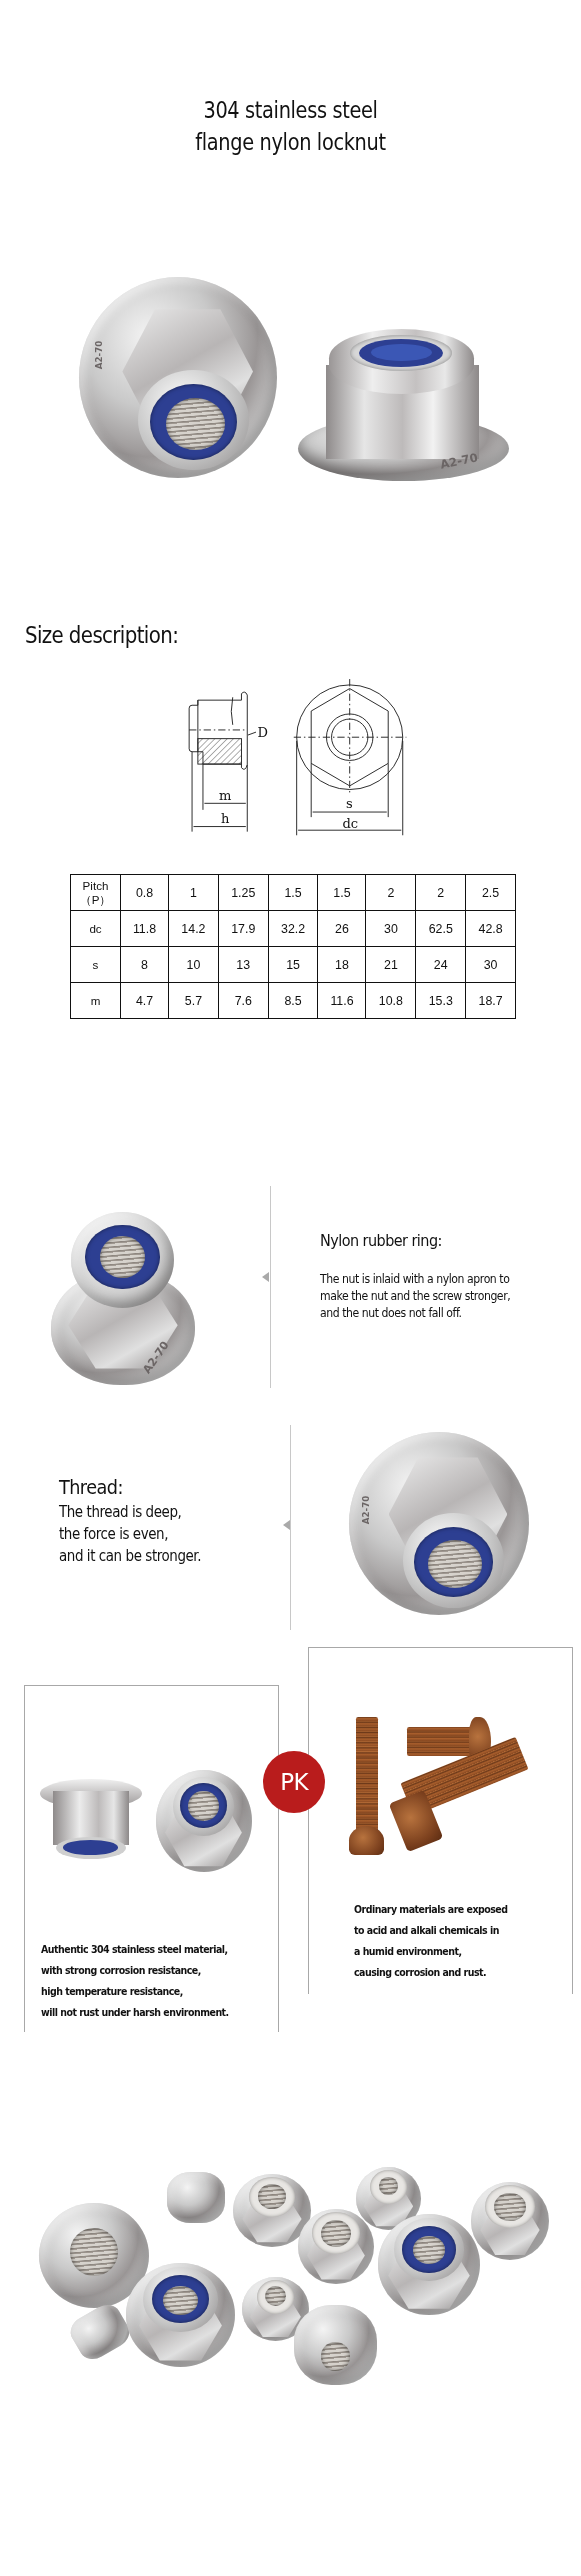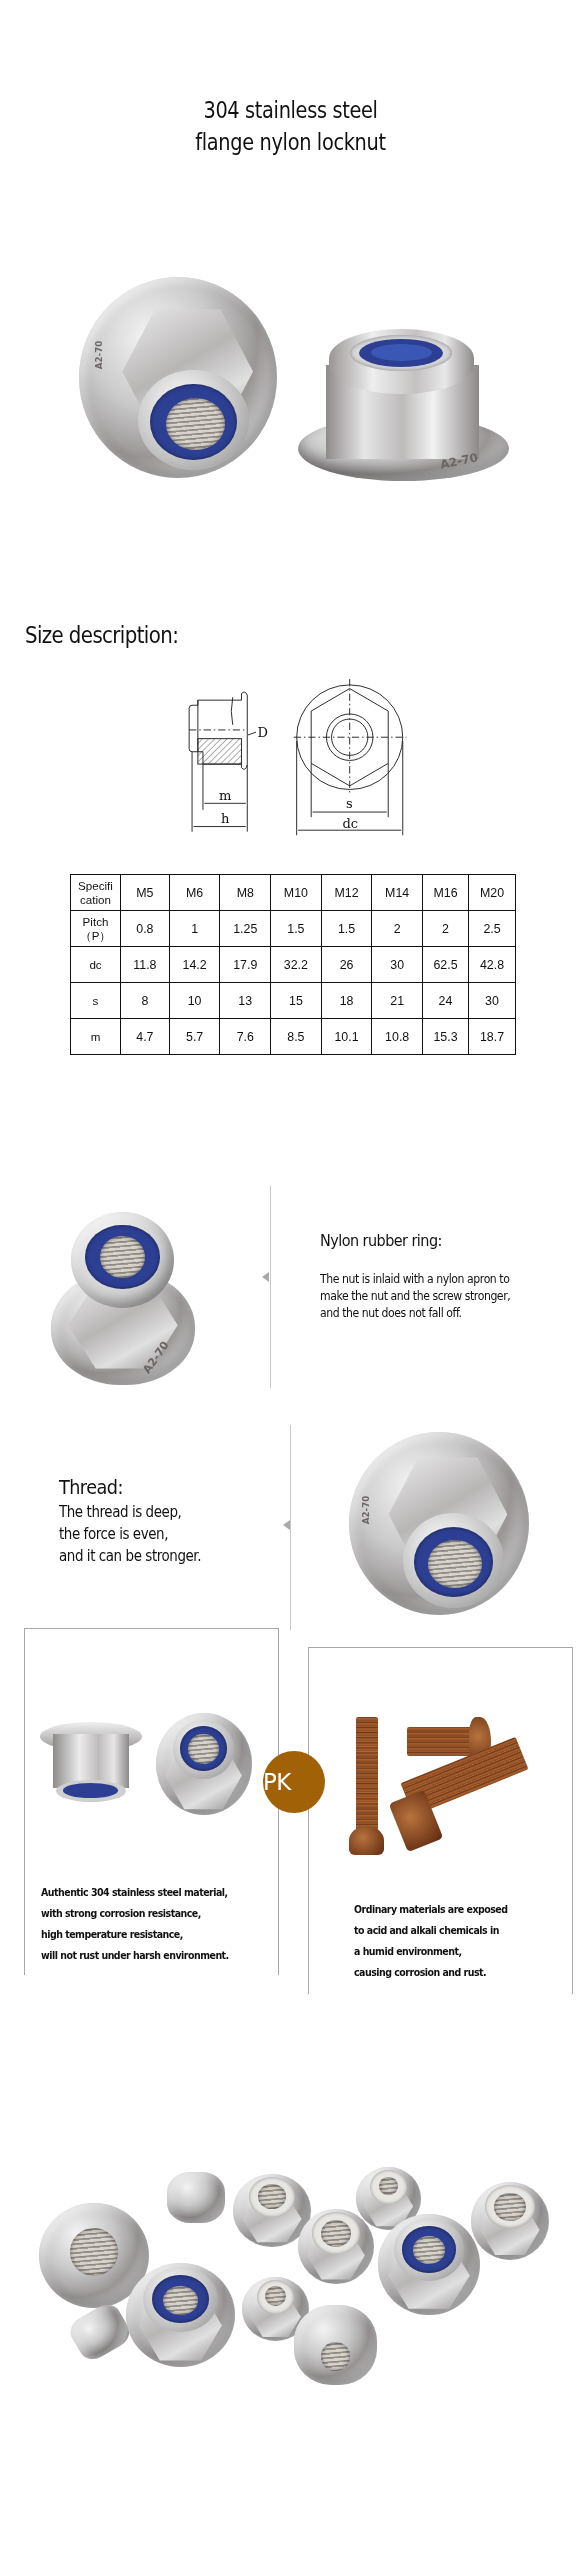--- a/index.html
+++ b/index.html
@@ -37,21 +37,21 @@
   .divider { width: 0.7px; background: #c8c8c8; }
   .arrow-left { width: 0; height: 0; border-top: 5.1px solid transparent; border-bottom: 5.1px solid transparent; border-right: 7.3px solid #a9a9a9; }
   .feat-heading { font-family: "DejaVu Sans", sans-serif; font-size: 16px; color: #111; letter-spacing: -0.6px; transform: scaleX(0.9); transform-origin: left center; white-space: nowrap; }
   .feat-body { font-family: "DejaVu Sans", sans-serif; font-size: 12.4px; line-height: 17px; color: #111; letter-spacing: -0.5px; transform: scaleX(0.88); transform-origin: left top; white-space: nowrap; }
   .thread-heading { font-size: 19.6px; }
   .thread-body { font-size: 15.3px; line-height: 22px; }
 
   
   .cmp-box { border: 1.5px solid #a8a8a8; border-bottom: none; background: #fff; }
   .cmp-text { font-family: "DejaVu Sans", sans-serif; font-weight: bold; font-size: 11px; line-height: 21px; color: #111; letter-spacing: -0.6px; transform: scaleX(0.86); transform-origin: left top; white-space: nowrap; }
-  .pk-badge { width: 62px; height: 62px; border-radius: 50%; background: #a16207; color: #fff; font-family: "DejaVu Sans", sans-serif; font-size: 23px; line-height: 62px; letter-spacing: -0.7px; }
+  .pk-badge { width: 62px; height: 62px; border-radius: 50%; background: #b91c1c; color: #fff; font-family: "DejaVu Sans", sans-serif; font-size: 23px; line-height: 62px; text-align: center; letter-spacing: -0.7px; }
 
   
   .rust { background: repeating-linear-gradient(0deg, #8a4a22 0px, #a85e2c 2.2px, #6e3a1a 3.6px, #b36a35 5.1px); border-radius: 2.2px; }
   .rust-head { background: radial-gradient(circle at 40% 40%, #b8733e, #7a3f1d 70%, #5b2c12); }
 </style>
 </head>
 <body>
 
 <div class="abs title">
   <div>304 stainless steel</div>
@@ -121,34 +121,20 @@
       <text x="77" y="166">m</text>
       <text x="80" y="198">h</text>
       <text x="252" y="178">s</text>
       <text x="247" y="205">dc</text>
     </g>
   </svg>
 </div>
 
 <table class="abs spec-table">
   <tbody>
-  <tr>
-    <td class="rowhead">
-      <div>Specifi</div>
-      <div>cation</div>
-    </td>
-    <td>M5</td>
-    <td>M6</td>
-    <td>M8</td>
-    <td>M10</td>
-    <td>M12</td>
-    <td>M14</td>
-    <td style="width:46px;">M16</td>
-    <td style="width:47px;">M20</td>
-  </tr>
   <tr>
     <td class="rowhead">
       <div>Pitch</div>
       <div>（P）</div>
     </td>
     <td>0.8</td>
     <td>1</td>
     <td>1.25</td>
     <td>1.5</td>
     <td>1.5</td>
@@ -177,21 +163,21 @@
     <td>21</td>
     <td>24</td>
     <td>30</td>
   </tr>
   <tr>
     <td class="rowhead">m</td>
     <td>4.7</td>
     <td>5.7</td>
     <td>7.6</td>
     <td>8.5</td>
-    <td>10.1</td>
+    <td>11.6</td>
     <td>10.8</td>
     <td>15.3</td>
     <td>18.7</td>
   </tr>
 </tbody>
   </table>
 
 <div class="abs" style="left:0; top:1177px; width:581px; height:211px;">
   <div class="nut metal" style="left:51px; top:65px; width:144px; height:115px; top:93px; border-radius:50% 50% 48% 48%;">
     <div class="hex" style="left:12%; top:8%; width:76%; height:80%;"></div>
@@ -226,21 +212,21 @@
 
   <div class="nut metal" style="left:349px; top:11px; width:180px; height:183px;">
     <div class="hex" style="left:22%; top:12%; width:66%; height:66%;"></div>
     <div class="collar" style="left:30%; top:44%; width:56%; height:52%;"></div>
     <div class="blue" style="left:36%; top:52%; width:44%; height:38%;"></div>
     <div class="hole" style="left:44%; top:59%; width:30%; height:26%;"></div>
     <span class="stamp" style="left:2.9px; top:73px; transform:rotate(-90deg);">A2-70</span>
   </div>
 </div>
 
-<div class="abs cmp-box" style="left:24px; top:1628px; width:255px; height:347px;">
+<div class="abs cmp-box" style="left:24px; top:1685px; width:255px; height:347px;">
 
   <div class="abs" style="left:14.5px; top:80px; width:218px; height:109px;">
     <div class="abs" style="left:0; top:13px; width:102px; height:29px; border-radius:50%; background: linear-gradient(180deg,#f0f0f0,#9a9696);"></div>
     <div class="abs" style="left:13px; top:25px; width:76px; height:54px; background: linear-gradient(90deg,#8e8a8a,#ececec 35%,#bdbaba 60%,#e6e6e6 80%,#8d8989);"></div>
     <div class="abs" style="left:16px; top:71px; width:70px; height:22px; border-radius:50%; background:#cfcfcf;"></div>
     <div class="abs" style="left:23px; top:74px; width:55px; height:14.5px; border-radius:50%; background:#2d3f92;"></div>
     <div class="nut metal" style="left:116px; top:4.4px; width:96px; height:102px;">
       <div class="hex" style="left:10%; top:26%; width:80%; height:70%;"></div>
       <div class="collar" style="left:18%; top:6%; width:64%; height:58%;"></div>
       <div class="blue" style="left:26%; top:12%; width:48%; height:44%;"></div>

